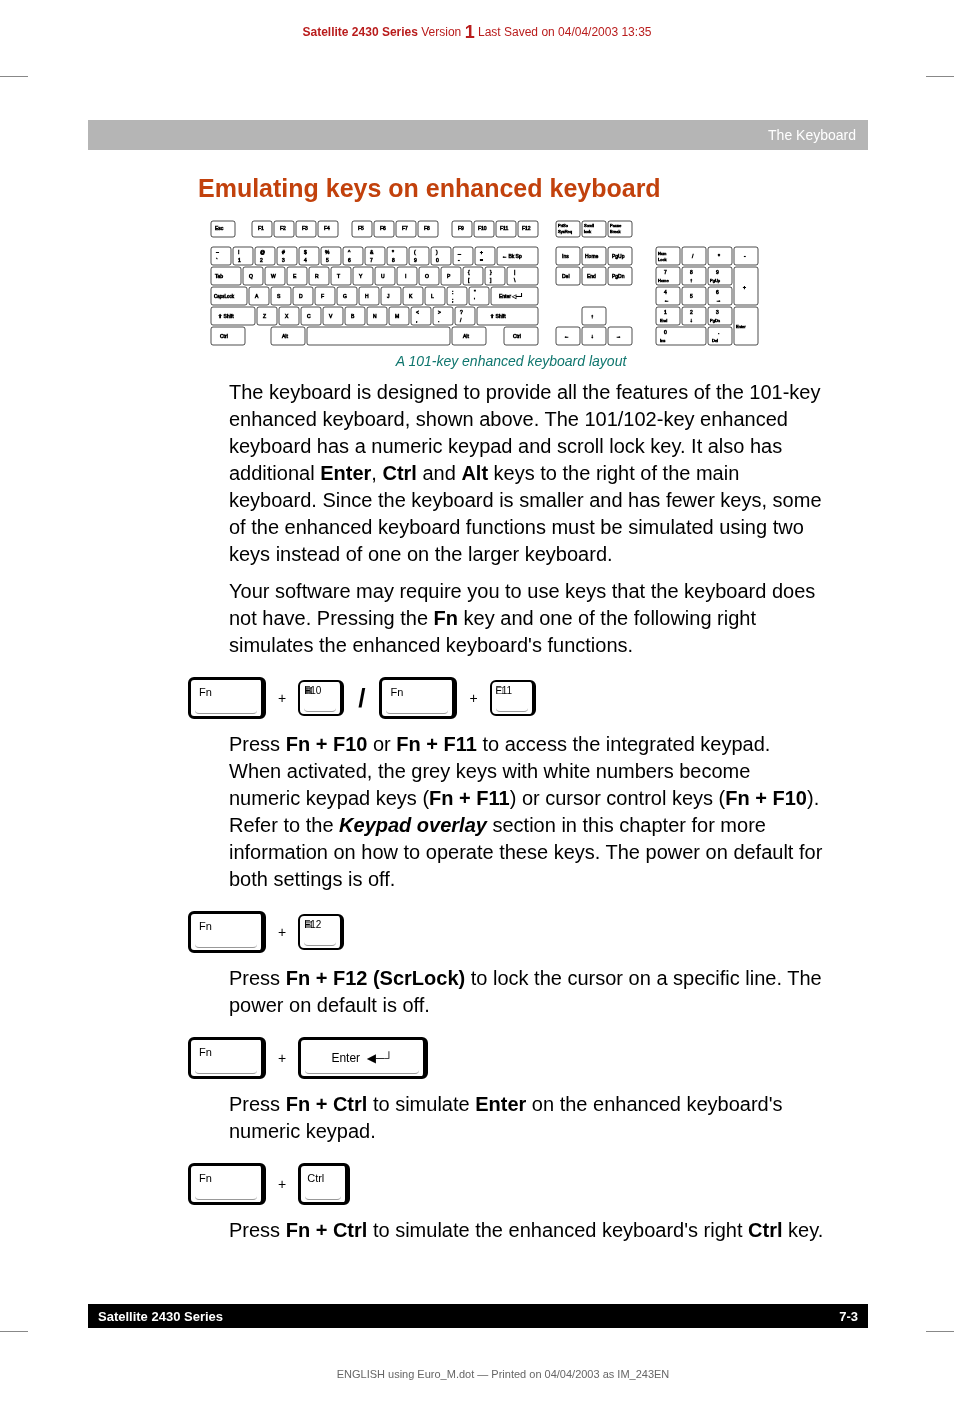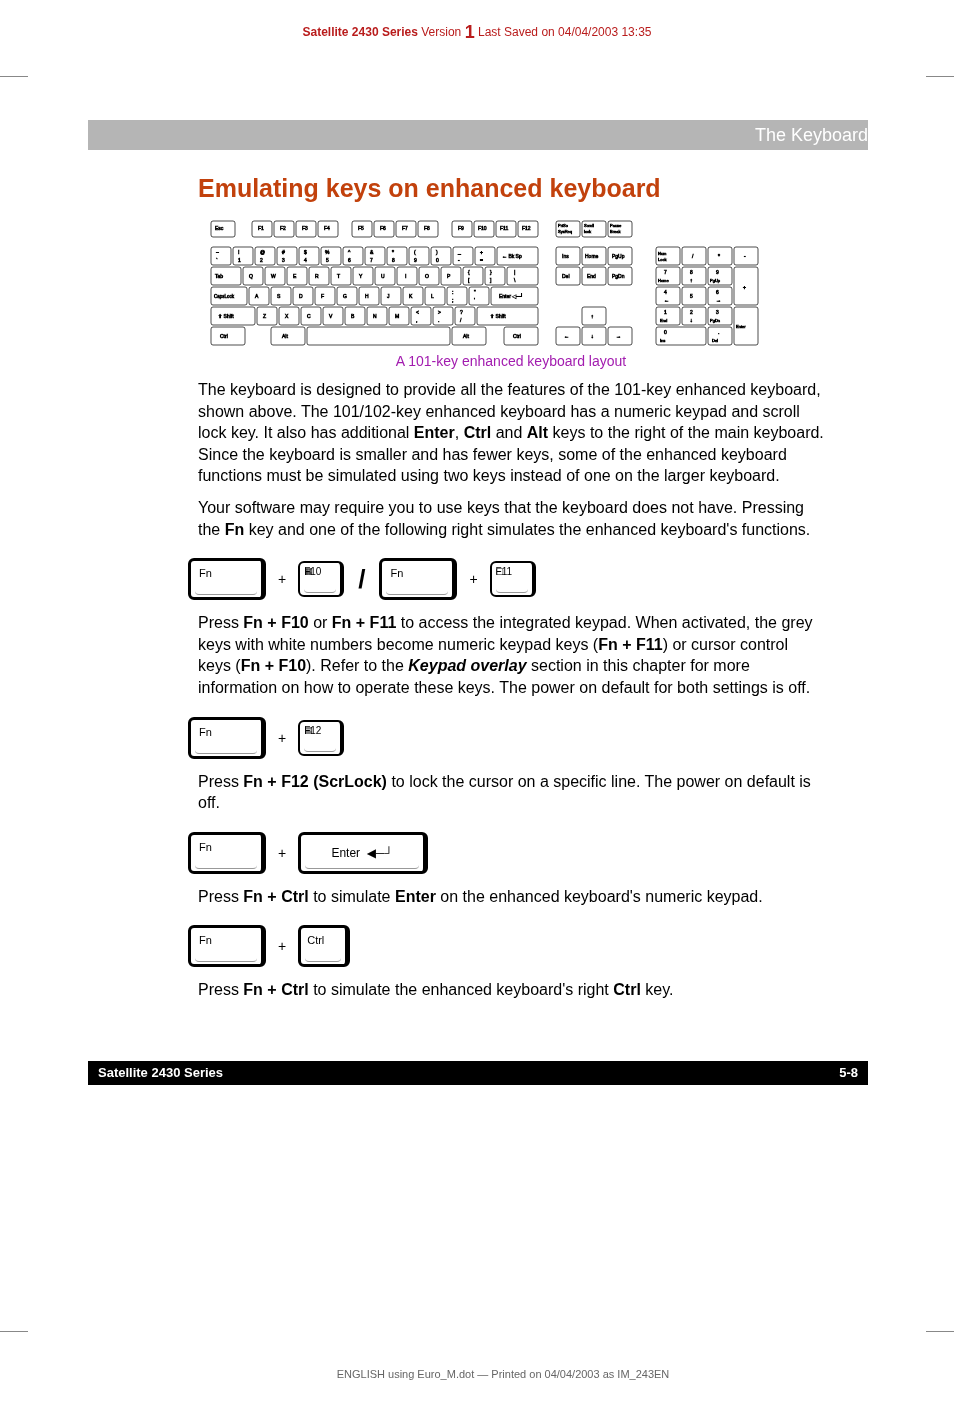--- a/index.html
+++ b/index.html
@@ -30,47 +30,50 @@
 
   .page {
     position: absolute;
     top: 60px; left: 88px;
     width: 780px;
   }
   .header-band {
     background: #b5b5b5;
     height: 30px; width: 100%;
     display: flex; align-items: center; justify-content: flex-end;
-    color: #fff; font-size: 18px;
+    padding-right: 12px;
+    color: #fff; font-size: 14px;
     margin-top: 60px;
   }
   .content {
     padding: 24px 44px 0 110px;
   }
   h1 {
     color: #c2410c;
     font-size: 25px;
     font-weight: bold;
     margin-bottom: 14px;
   }
   .figure {
     text-align: center;
     margin: 6px 0 4px 0;
   }
   .figure svg { display: block; margin: 0 auto; }
   .caption {
     text-align: center;
-    color: #a21caf;
+    color: #0f766e;
+    font-style: italic;
     font-size: 14px;
     margin: 4px 0 10px 0;
   }
   p.body {
-    font-size: 16px;
+    font-size: 20px;
     line-height: 1.35;
     margin-bottom: 10px;
+    margin-left: 31px;
   }
   p.body b, p.body strong { font-weight: bold; }
   p.body em { font-style: italic; font-weight: bold; }
 
   .key-row {
     display: flex; align-items: center; gap: 8px;
     margin: 18px 0 12px -10px;
   }
   .key-row .plus { font-size: 14px; padding: 0 4px; }
   .key-row .slash { font-size: 26px; font-weight: bold; padding: 0 6px; }
@@ -461,18 +464,18 @@
     </div>
 
     <p class="body">
       <span>Press </span><b>Fn + Ctrl</b><span> to simulate the enhanced keyboard's right </span><b>Ctrl</b><span> key.</span>
     </p>
 
   </div>
 
   <div class="footer-band">
     <span>Satellite 2430 Series</span>
-    <span>5-8</span>
+    <span>7-3</span>
   </div>
 
 </div>
 
 <div class="bottom-meta">ENGLISH using Euro_M.dot — Printed on 04/04/2003 as IM_243EN</div>
 
 </body></html>

